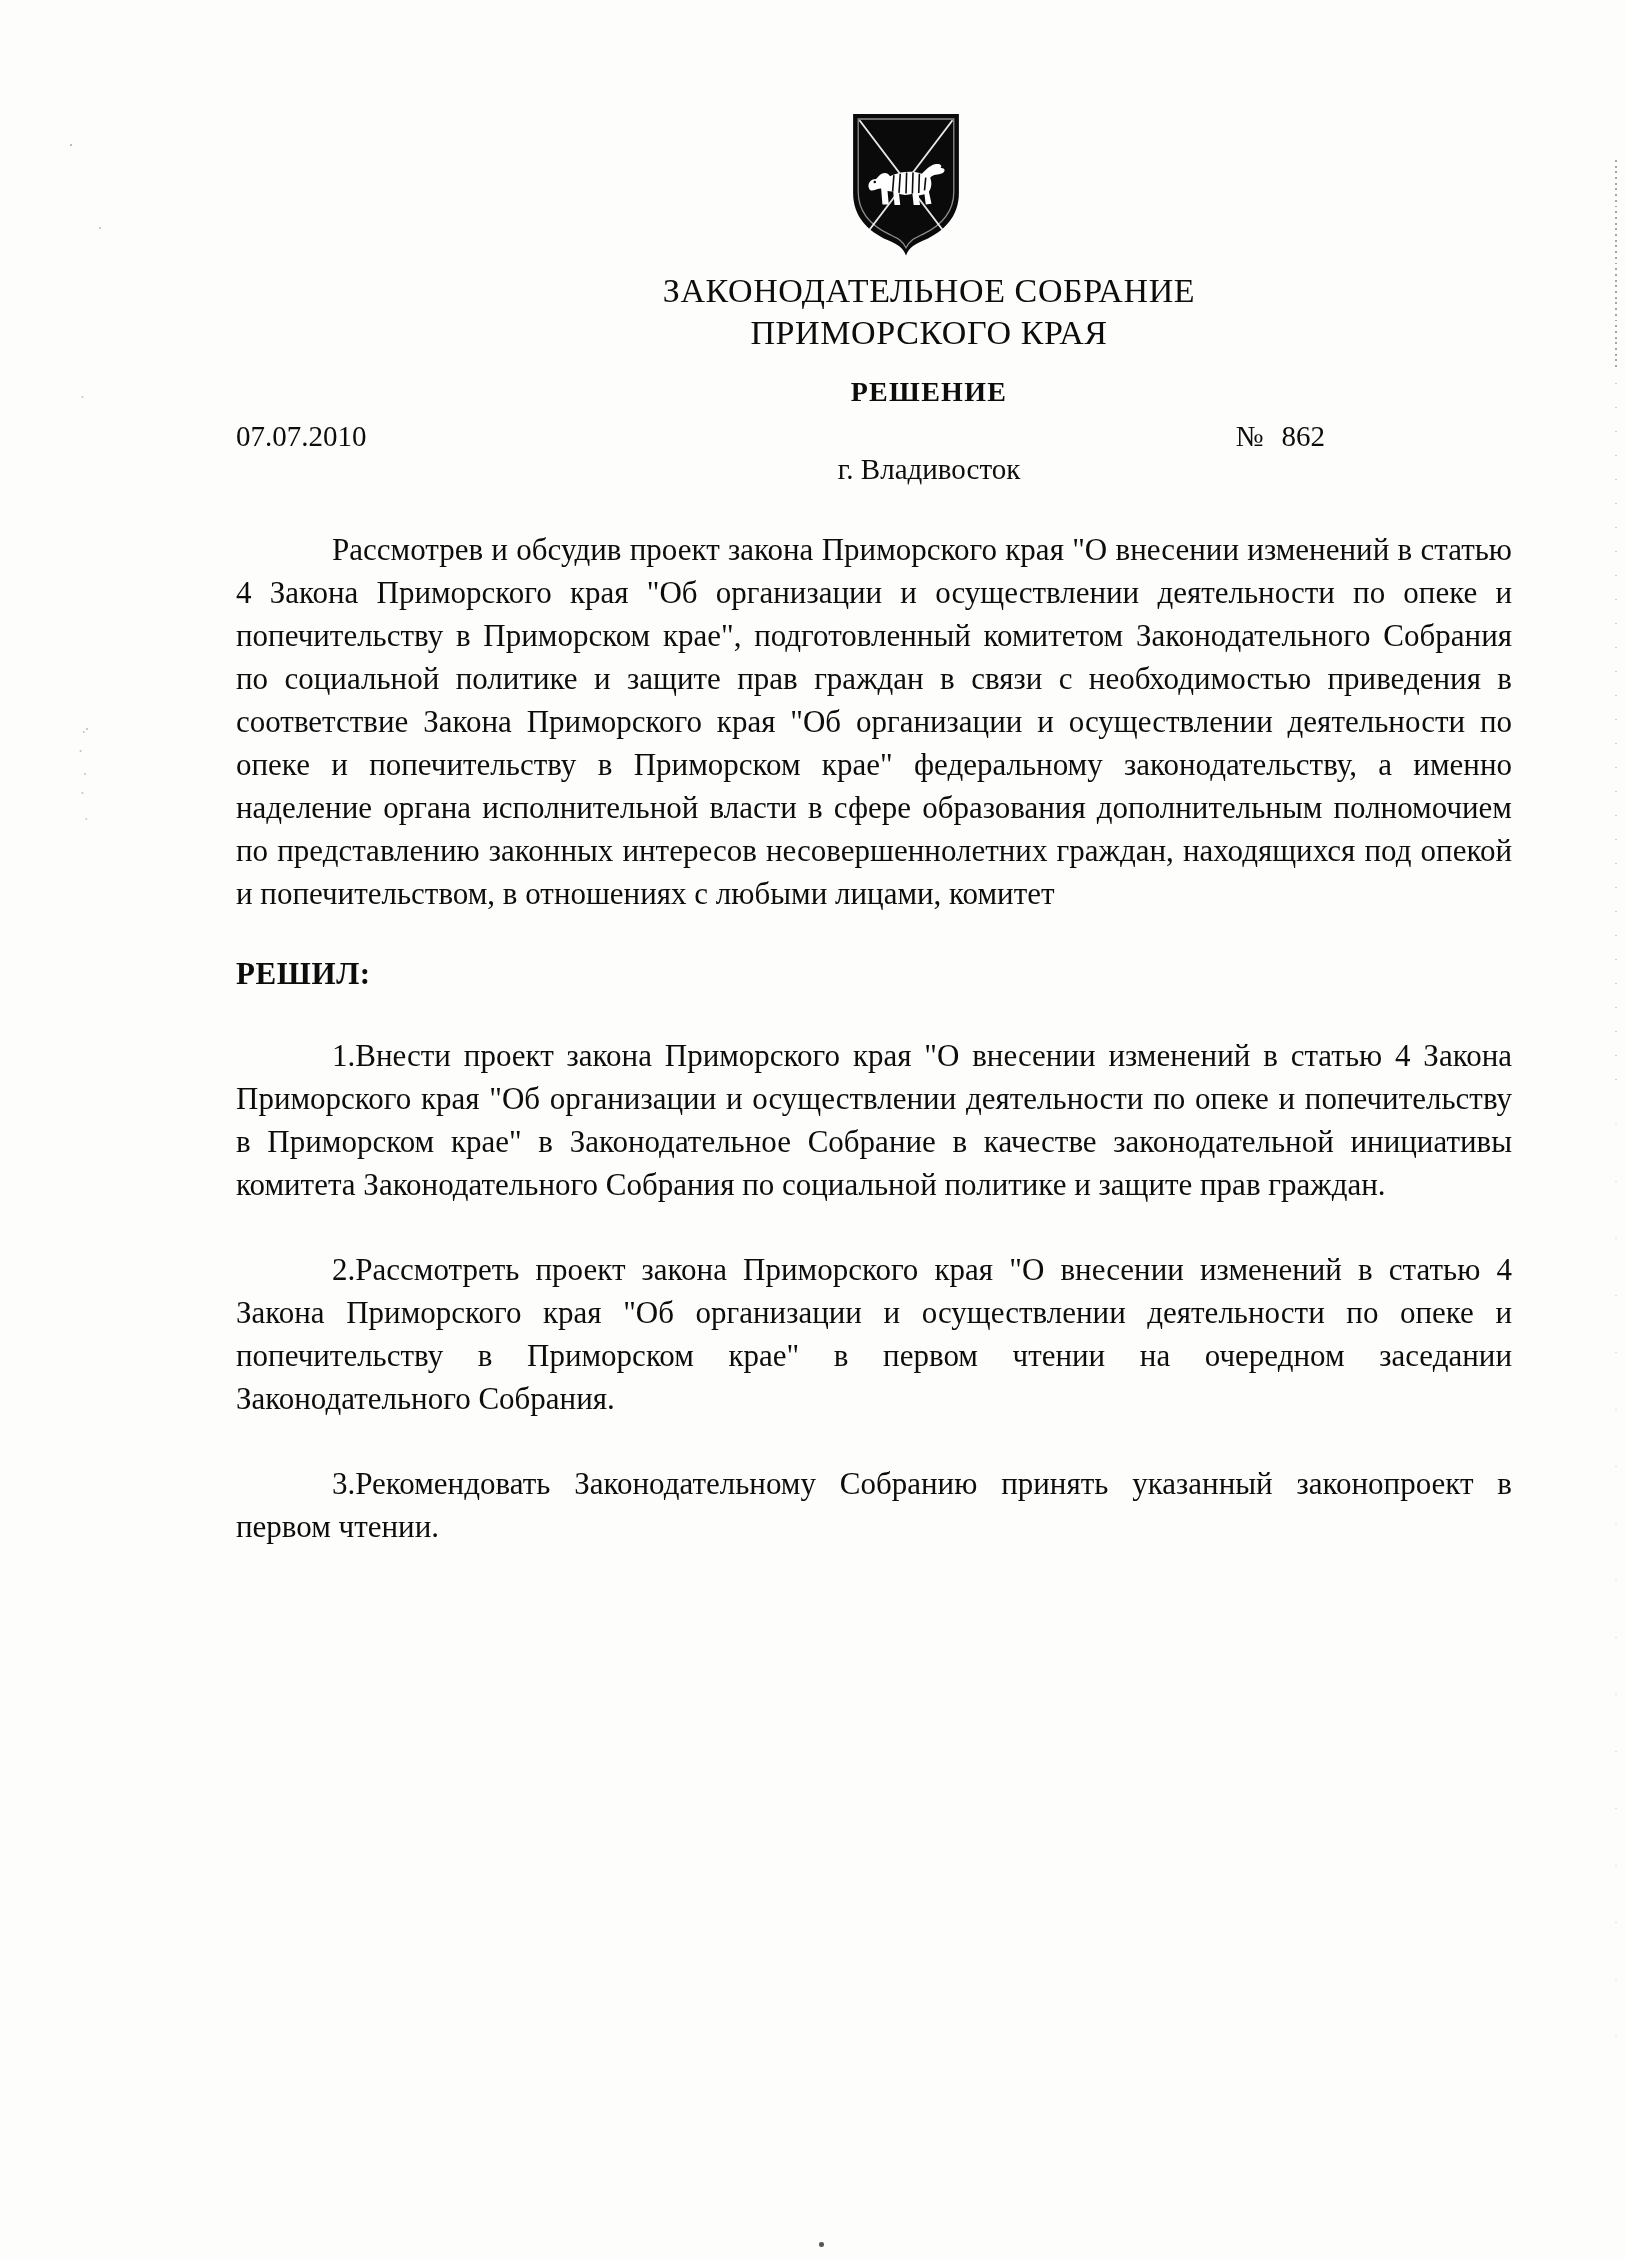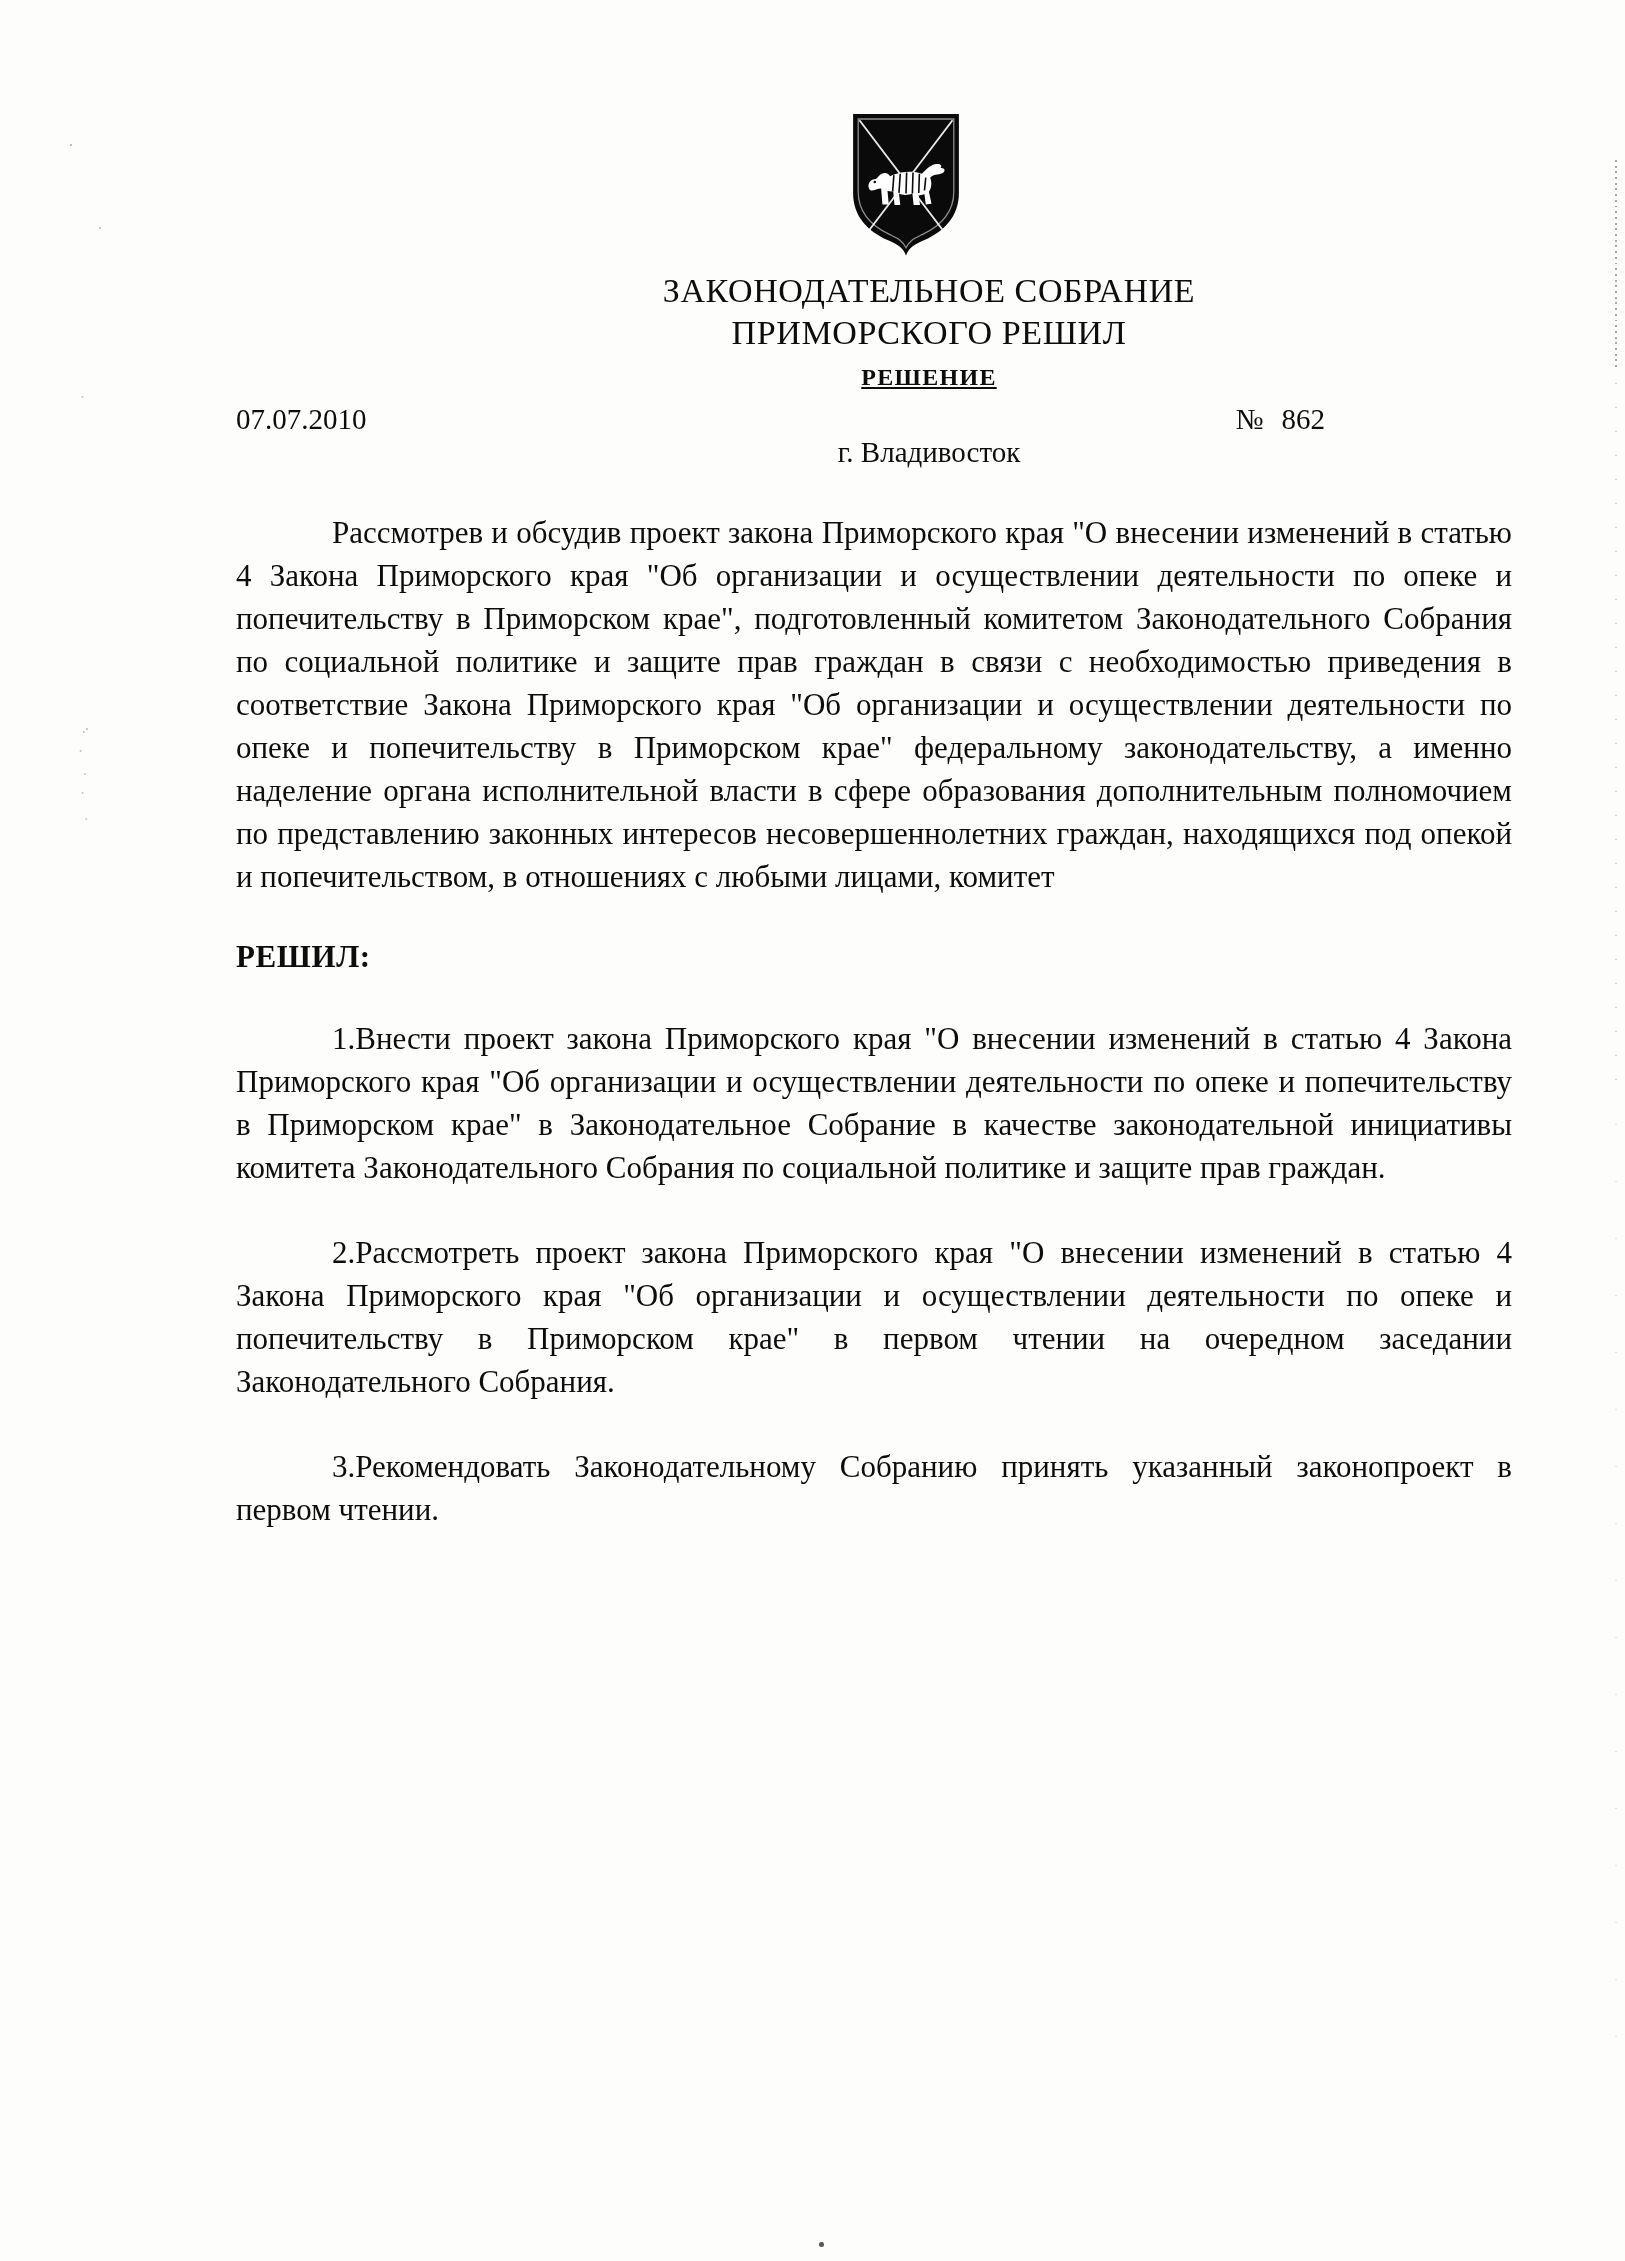--- a/index.html
+++ b/index.html
@@ -10,21 +10,21 @@
     overflow:hidden;
     font-family:"Liberation Serif","DejaVu Serif",serif;
     color:#0d0d0d;
   }
   .content{
     position:absolute;left:236px;top:12px;width:1276px;height:2261px;
   }
   .org-header{ margin-top:258px; text-align:center; transform:translateX(55px); }
   .org-line{ font-size:34px; line-height:42px; letter-spacing:0.6px; }
   .committee{ font-size:29px; font-weight:bold; line-height:37px; margin-top:5.1px; }
-  .doc-type{ font-size:24px; font-weight:bold; letter-spacing:1.3px; margin-top:10px;text-decoration:underline; }
+  .doc-type{ font-size:28px; font-weight:bold; letter-spacing:1.3px; margin-top:22px; }
   .meta-row{
     display:flex; justify-content:space-between; align-items:baseline;
     font-size:29px; margin-top:11.5px; padding-right:187px;
   }
   .num{ display:inline-flex; gap:18px; }
   .city{ text-align:center; transform:translateX(55px); font-size:29px; }
   .subject{
     width:629px; margin-top:19px;
     font-size:31px; line-height:43px; text-align:justify;
   }
@@ -93,21 +93,21 @@
 
       <path d="M72,102 L70,128 M82,100 L80,130 M92,98 L91,131 M102,98 L101,131 M112,100 L111,130 M122,106 L120,126" stroke="#0a0a0a" stroke-width="2.5" fill="none"></path>
       <circle cx="42" cy="113" r="2" fill="#0a0a0a"></circle>
     </svg>
   </div>
 
   <div class="content">
 
     <div class="org-header">
       <div class="org-line">ЗАКОНОДАТЕЛЬНОЕ СОБРАНИЕ</div>
-      <div class="org-line">ПРИМОРСКОГО РЕШИЛ</div>
+      <div class="org-line">ПРИМОРСКОГО КРАЯ</div>
       <div class="doc-type">РЕШЕНИЕ</div>
     </div>
 
     <div class="meta-row">
       <span>07.07.2010</span>
       <span class="num">
         <span>№</span>
         <span>862</span>
       </span>
     </div>

